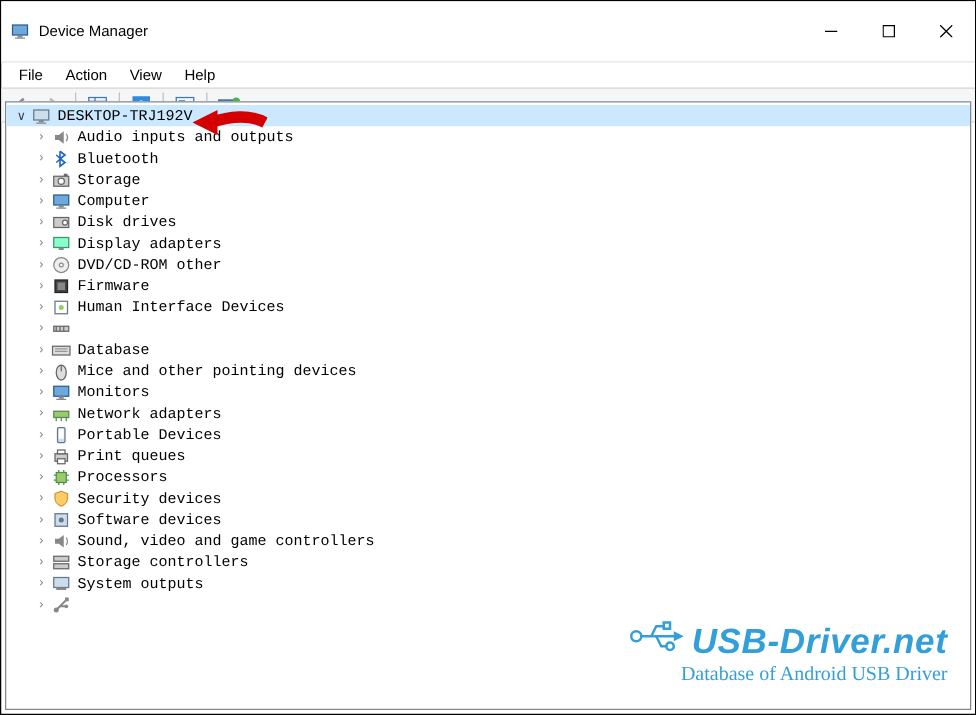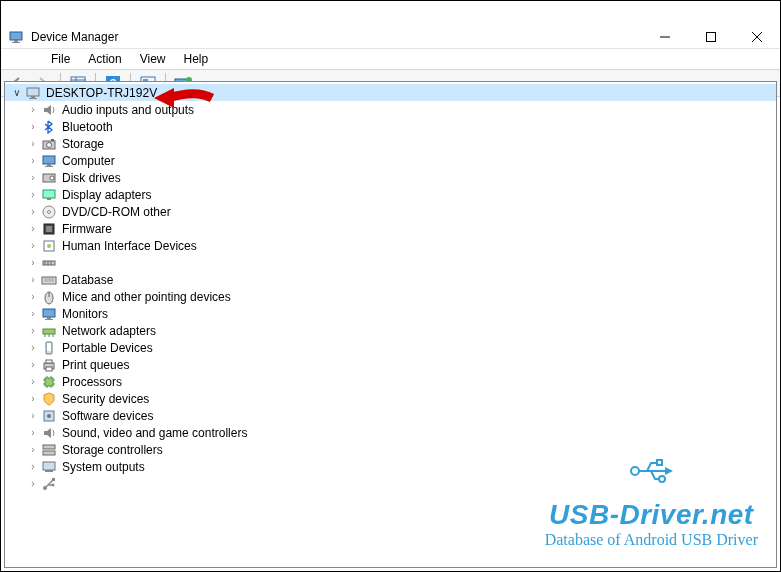--- a/index.html
+++ b/index.html
@@ -1,44 +1,44 @@
 <!DOCTYPE html>
 <html><head>
 <meta charset="utf-8">
 <style>
 * { margin: 0; padding: 0; box-sizing: border-box; font-family: "Segoe UI", Tahoma, sans-serif; }
 body { background: #fff; width: 781px; height: 572px; overflow: hidden; position: relative; border: 1px solid #000; }
 
-.titlebar { height: 24px; display: flex; align-items: center; background: #fff; border-bottom: 1px solid #e5e5e5; margin-top: 24px; }
+.titlebar { height: 49px; display: flex; align-items: center; background: #fff; border-bottom: 1px solid #e5e5e5; }
 .titlebar .icon-slot { width: 30px; display: flex; justify-content: center; }
 .titlebar .title { font-size: 12px; flex: 1; }
 .titlebar .win-controls { display: flex; }
 .titlebar .win-btn { width: 46px; height: 30px; display: flex; align-items: center; justify-content: center; }
 
-.menubar { height: 20px; display: flex; align-items: center; padding-left: 6px; gap: 2px; font-size: 12px; margin-left: 36px; }
+.menubar { height: 20px; display: flex; align-items: center; padding-left: 6px; gap: 2px; font-size: 12px; }
 .menubar .mitem { padding: 1px 8px; }
 
 .toolbar { height: 28px; border-top: 1px solid #d6d6d6; border-bottom: 1px solid #d6d6d6; background: #f5f6f7; display: flex; align-items: center; padding-left: 4px; gap: 2px; }
 .toolbar .sep { width: 1px; height: 20px; background: #c0c0c0; margin: 0 3px; }
 .toolbar .tbtn { width: 24px; height: 22px; display: flex; align-items: center; justify-content: center; border: 1px solid transparent; }
 
 .content { position: absolute; top: 80px; left: 3px; right: 3px; bottom: 3px; border: 1px solid #828790; background: #fff; overflow: hidden; }
 .tree { font-size: 12px; padding: 2px 0; }
 .tree .row { display: flex; align-items: center; height: 17px; padding-left: 6px; white-space: nowrap; }
 .tree .row.root { background: #cce8ff; }
 .tree .exp { width: 12px; text-align: center; color: #808080; font-size: 10px; cursor: pointer; user-select: none; }
 .tree .row.root .exp { color: #404040; }
 .tree .child { padding-left: 22px; }
 .tree .ico { width: 16px; height: 16px; margin: 0 3px 0 2px; display: inline-flex; align-items: center; justify-content: center; }
-.tree .lbl { padding-left: 2px; }
+.tree .lbl { padding-left: 2px; font-family: Liberation Mono, monospace; }
 
 .arrow-annotation { position: absolute; top: 84px; left: 153px; pointer-events: none; }
 
 .watermark { position: absolute; right: 22px; bottom: 22px; text-align: right; color: #0088d0; opacity: 0.8; pointer-events: none; }
-.watermark .wm-main { display: flex; align-items: center; justify-content: flex-end; gap: 6px; font-family: "Comic Sans MS", cursive; font-size: 28px; font-weight: bold; font-style: italic; letter-spacing: 0.5px; flex-direction: column; }
+.watermark .wm-main { display: flex; align-items: center; justify-content: flex-end; gap: 6px; font-family: "Comic Sans MS", cursive; font-size: 28px; font-weight: bold; font-style: italic; letter-spacing: 0.5px; }
 .watermark .wm-sub { font-family: "Comic Sans MS", cursive; font-size: 16px; }
 </style>
 </head>
 <body>
 
 <div class="titlebar">
   <div class="icon-slot">
     <svg width="16" height="16" viewBox="0 0 16 16">
         <rect x="2" y="3" width="12" height="8" fill="#6fa8dc" stroke="#2a5d8f"></rect>
         <rect x="6" y="11" width="4" height="2" fill="#888"></rect>

